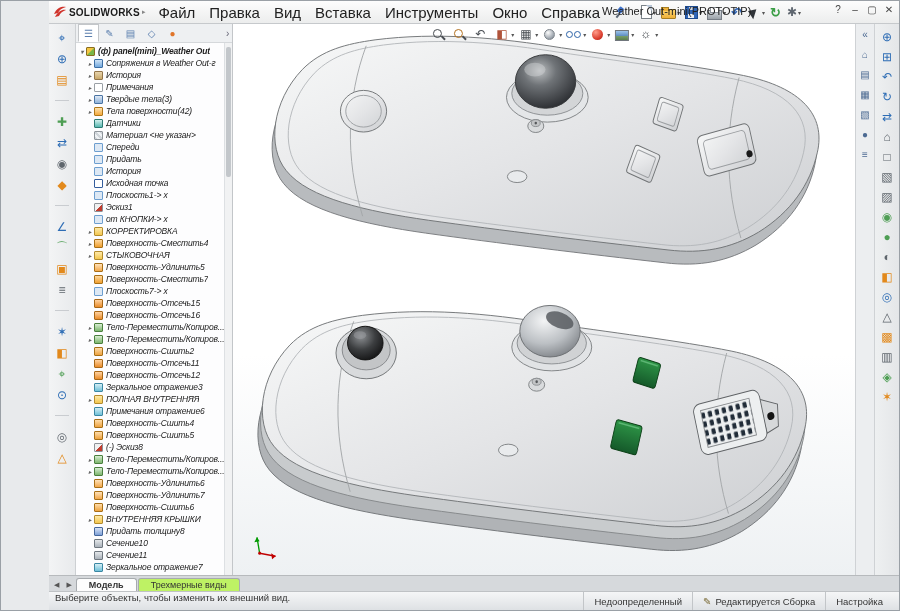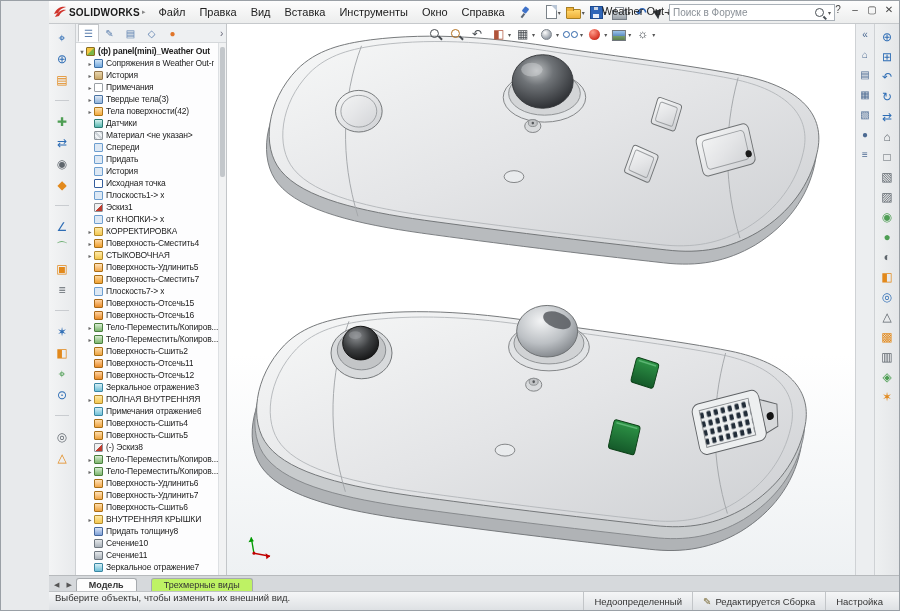--- a/index.html
+++ b/index.html
@@ -7,21 +7,21 @@
        font-size:11px;color:#222;background:#e8eaec;-webkit-font-smoothing:antialiased;}
   .app{width:900px;height:611px;display:flex;flex-direction:column;border:1px solid #9aa0a6;box-sizing:border-box;padding-left:48px;}
 
   
   .menubar{height:22px;flex:0 0 22px;position:relative;display:flex;align-items:center;
            background:linear-gradient(#fdfdfd,#eceded);border-bottom:1px solid #c6c9cc;padding-left:4px;}
   .logo{display:flex;align-items:center;gap:2px;margin-right:6px;}
   .logo svg{display:block}
   .logo .brand{font-weight:bold;font-size:10px;letter-spacing:.2px;color:#1a1a1a;}
   .menus{display:flex;}
-  .menu{padding:3px 7px;font-size:11px;cursor:default;}
+  .menu{padding:3px 7px;font-size:15px;cursor:default;}
   .pin{width:10px;height:12px;position:relative;margin:0 8px;}
   .pin::before{content:"";position:absolute;left:3px;top:1px;width:5px;height:6px;background:#3f72c9;border-radius:1px;transform:rotate(38deg);}
   .pin::after{content:"";position:absolute;left:2px;top:7px;width:1.5px;height:5px;background:#5a6573;transform:rotate(38deg);}
   .tbs{display:flex;align-items:center;margin-left:6px;gap:1px;}
   .tb{height:18px;display:flex;align-items:center;justify-content:center;padding:0 2px;border-radius:2px;}
   .caret{font-size:6px;color:#555;margin-left:1px;}
   .ic{display:inline-block;position:relative;}
   .ic.new-document{width:9px;height:12px;background:#fff;border:1px solid #7a8288;}
   .ic.new-document::after{content:"";position:absolute;top:-1px;right:-1px;border:3px solid #b9c6d6;border-left-color:transparent;border-bottom-color:transparent;}
   .ic.open-folder{width:13px;height:8px;background:linear-gradient(#ffd76e,#eeb13a);border:1px solid #a87f22;border-radius:1px;margin-top:4px;}
@@ -52,21 +52,21 @@
   .c-b{color:#2e6db5}.c-o{color:#e2891c}.c-g{color:#4e9e54}.c-gr{color:#5f666d}
   .sep{display:block;width:14px;height:1px;background:#c9ccd0;margin:2px 0;}
 
   
   .panel{flex:0 0 132px;background:#fdfdfe;border-right:1px solid #c3c6c9;display:flex;flex-direction:column;min-height:0;}
   .panel-tabs{height:18px;flex:0 0 18px;display:flex;align-items:center;background:#eef0f2;border-bottom:1px solid #d5d8db;padding-left:2px;}
   .pt{width:19px;height:16px;display:flex;align-items:center;justify-content:center;font-size:10px;color:#5b7fae;border:1px solid transparent;}
   .pt.on{background:#fff;border:1px solid #c3c6c9;border-bottom-color:#fff;}
   .pt.disp{color:#e0752a;}
   .pt-chevron{margin-left:auto;font-size:10px;color:#667;padding-right:3px;}
-  .tree{flex:1;position:relative;padding:2px 8px 0 2px;overflow:hidden;}
+  .tree{flex:1;position:relative;padding:2px 8px 0 2px;overflow:hidden;font-style:italic;}
   .trow{display:flex;align-items:center;height:12px;white-space:nowrap;font-size:8.5px;letter-spacing:-0.15px;cursor:default;}
   .trow .arr{width:8px;flex:0 0 8px;font-size:6px;color:#666;text-align:center;}
   .trow .ticon{width:9px;height:9px;flex:0 0 9px;margin-right:3px;border-radius:1px;box-sizing:border-box;}
   .trow.root{font-weight:bold;}
   .trow .tlabel{overflow:hidden;text-overflow:ellipsis;}
   .child{padding-left:8px;}
   .i-asm{background:linear-gradient(135deg,#f4c542 45%,#7ab648 55%);border:1px solid #8a6d1f;}
   .i-mate{background:linear-gradient(#cfe3f7,#74a9dd);border:1px solid #3c6ea5;}
   .i-hist{background:linear-gradient(#e8d5ae,#c9a86a);border:1px solid #93754a;}
   .i-ann{background:#fff;border:1px solid #9aa0a6;}
@@ -192,25 +192,20 @@
           <span class="ic rebuild"></span>
           <span class="caret"></span>
         </span>
 
         <span class="tb">
           <span class="ic options-gear"></span>
           <span class="caret">▾</span>
         </span>
       </div>
     <span class="doc-title">Weather Out-mini(PROTOTIP)</span>
-    <div class="search">
-      <span class="ph">Поиск в Форуме</span>
-      <span class="mag"></span>
-      <span class="caret">▾</span>
-    </div>
     <div class="win-controls">
       <span>?</span>
       <span>–</span>
       <span>▢</span>
       <span>✕</span>
     </div>
   </div>
 
   <div class="main">
 
@@ -883,21 +878,21 @@
 
         <div class="rtb">
           <span class="c-o">✶</span>
         </div>
       </div>
   </div>
 
   <div class="bottom-tabs">
     <span class="tabnav">◀</span>
     <span class="tabnav">▶</span>
-    <span style="display:flex;gap:14px;">
+    <span style="display:flex;gap:1px;">
 
         <span class="vtab active">Модель</span>
 
         <span class="vtab">Трехмерные виды</span>
       </span>
   </div>
 
   <div class="statusbar">
     <span>Выберите объекты, чтобы изменить их внешний вид.</span>
     <div class="status-right">

